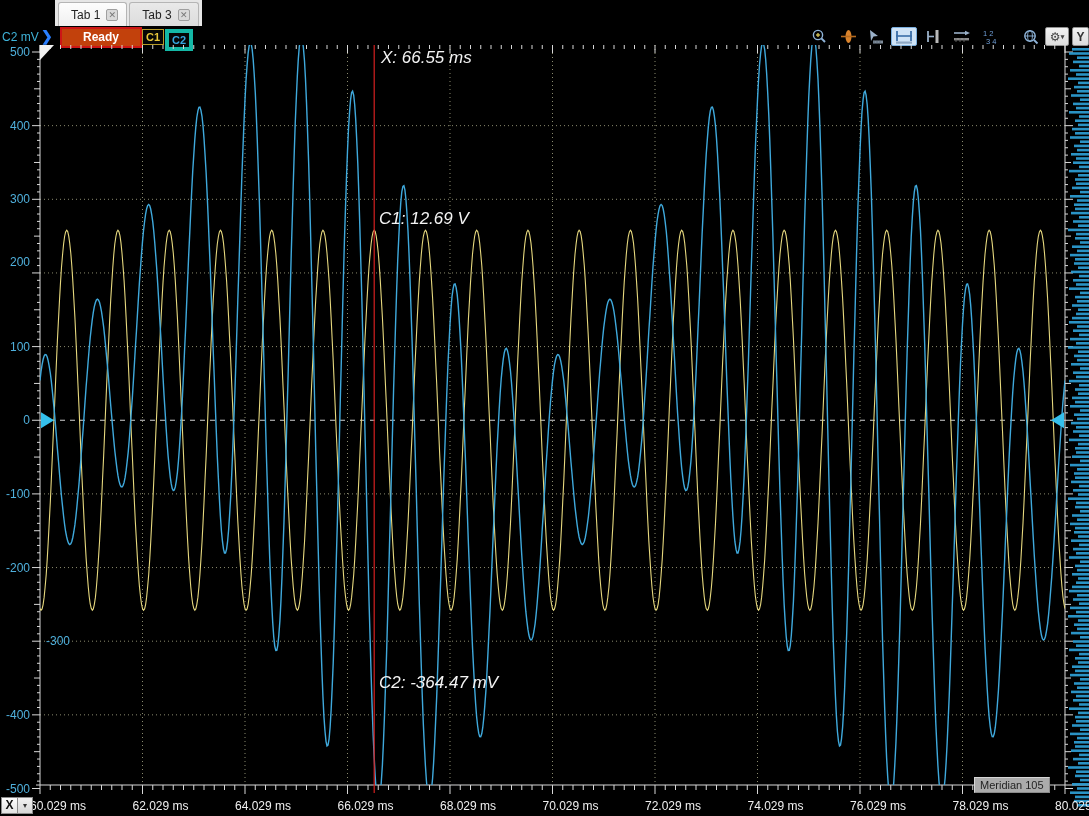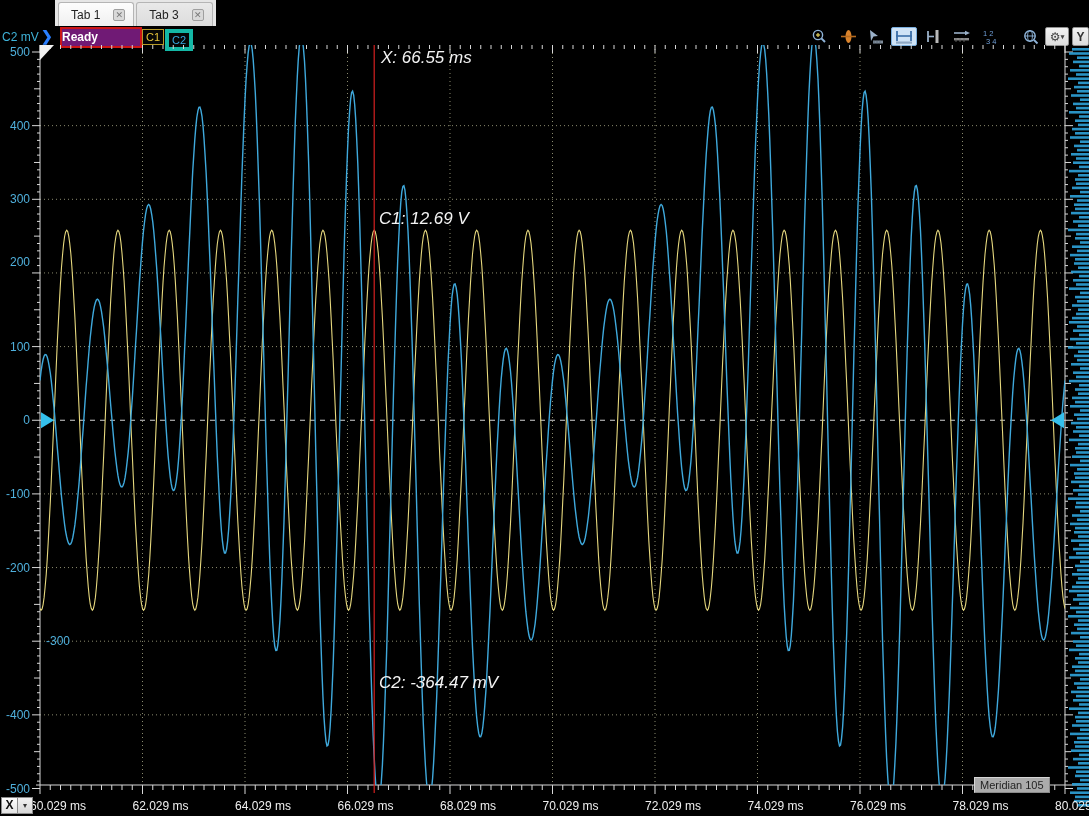--- a/index.html
+++ b/index.html
@@ -3,30 +3,30 @@
 <meta charset="utf-8">
 <style>
   html,body{margin:0;padding:0;}
   body{
     width:1089px;height:816px;position:relative;overflow:hidden;
     background:#000;font-family:"Liberation Sans",sans-serif;
     -webkit-font-smoothing:antialiased;
   }
   
   .tabstrip{position:absolute;left:55px;top:0;height:26px;display:flex;align-items:flex-end;background:#e6e6e6;border-bottom:1px solid #bdbdbd;padding:0 2px;}
-  .tab{display:flex;align-items:center;gap:13px;height:23px;padding:0 8px 0 12px;font-size:12px;color:#222;border:1px solid #b5b5b5;border-bottom:none;border-radius:3px 3px 0 0;margin:0 1px;}
+  .tab{display:flex;align-items:center;gap:6px;height:23px;padding:0 8px 0 12px;font-size:12px;color:#222;border:1px solid #b5b5b5;border-bottom:none;border-radius:3px 3px 0 0;margin:0 1px;}
   .tab.active{background:linear-gradient(#fdfdfd,#f0f0f0);}
   .tab.inactive{background:linear-gradient(#e9e9e9,#dcdcdc);}
   .tab-close{width:12px;height:12px;background:#d9d9d9;border:1px solid #9f9f9f;border-radius:2px;font-size:9px;line-height:10px;text-align:center;color:#777;box-sizing:border-box;}
   
   .toolbar{position:absolute;left:0;top:26px;width:1089px;height:22px;background:#000;}
   .axis-unit{position:absolute;left:2px;top:4px;color:#3fb3d9;font-size:12px;}
   .run-arrow{position:absolute;left:41px;top:2px;color:#2a7fff;font-size:14px;font-weight:bold;}
-  .ready-btn{position:absolute;left:60px;top:1px;width:78px;height:17px;background:#701a75;border:2px solid #cc1616;color:#fff;font-weight:bold;font-size:12px;line-height:17px;}
-  .ch-btn{position:absolute;top:3px;width:20px;height:14px;background:#060606;font-weight:normal;font-size:11px;text-align:center;line-height:14px;}
+  .ready-btn{position:absolute;left:60px;top:1px;width:78px;height:17px;background:#c2410c;border:2px solid #cc1616;color:#fff;font-weight:bold;font-size:12px;text-align:center;line-height:17px;}
+  .ch-btn{position:absolute;top:3px;width:20px;height:14px;background:#060606;font-weight:bold;font-size:11px;text-align:center;line-height:14px;}
   .ch1{left:142px;border:1px solid #b89b2a;color:#e8c53a;}
   .ch2{left:165px;border:4px solid #14b8a6;color:#35a7e0;}
   .status-line{position:absolute;left:190px;top:4px;color:#f0f0f0;font-size:12px;white-space:nowrap;}
   .status-line .sep{margin:0 6px 0 8px;color:#cfcfcf;}
   .icon-btn{position:absolute;top:1px;width:22px;height:19px;display:flex;align-items:center;justify-content:center;box-sizing:border-box;}
   .icon-btn.sel{background:#cfe3f6;border:1px solid #7aaede;border-radius:2px;}
   .lightbtn{position:absolute;top:1px;height:19px;background:linear-gradient(#f2f2f2,#dcdcdc);border:1px solid #909090;border-radius:2px;box-sizing:border-box;color:#333;font-size:12px;font-weight:bold;display:flex;align-items:center;justify-content:center;}
   
   #plot-svg{position:absolute;left:0;top:0;}
   .ylabel{position:absolute;width:30px;text-align:right;color:#4fb0dc;font-size:12px;}

